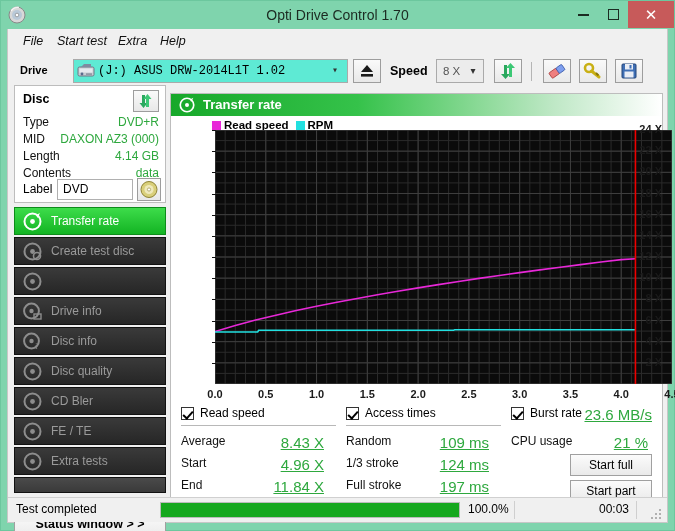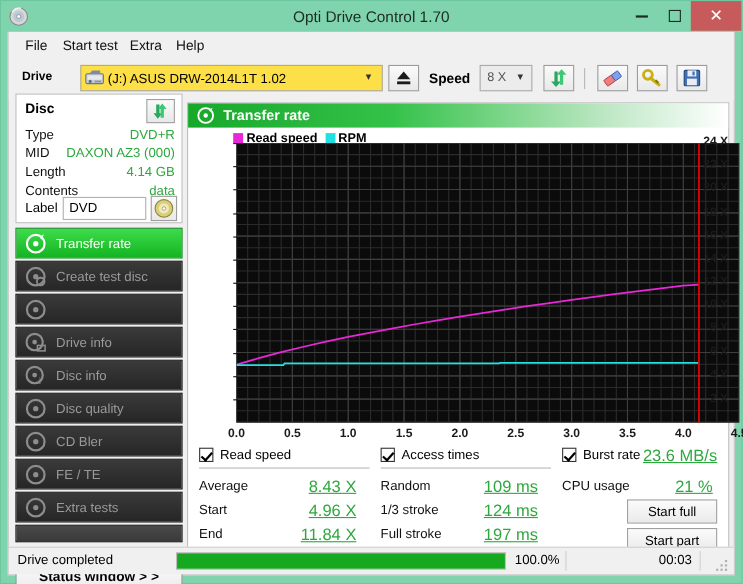--- a/index.html
+++ b/index.html
@@ -80,20 +80,21 @@
     background: #f0f0f0;
     border: 1px solid #c7c7c7;
     border-top: none;
   }
 
   
   #menubar {
     position: absolute; left: 0; top: 0;
     width: 659px; height: 24px;
     background: #f0f0f0;
+    font-style: italic;
   }
   .menuitem {
     position: absolute; top: 0;
     height: 24px; line-height: 24px;
     font-size: 12.5px;
     padding: 0 7px;
     color: #111;
     cursor: default;
   }
 
@@ -103,22 +104,23 @@
     width: 659px; height: 38px;
     background: #f0f0f0;
   }
   #lbl-drive {
     position: absolute; left: 12px; top: 11px;
     font-weight: bold; font-size: 11px;
   }
   #drive-combo {
     position: absolute; left: 65px; top: 6px;
     width: 275px; height: 24px;
-    background: #fde047;
+    background: #5eead4;
     border: 1px solid #aaa;
+    font-family: Liberation Mono, monospace;
   }
   #drive-combo-icon {
     position: absolute; left: 3px; top: 3px;
     width: 18px; height: 17px;
   }
   #drive-combo-text {
     position: absolute; left: 24px; top: 0;
     height: 22px; line-height: 22px;
     font-size: 12px;
     white-space: nowrap;
@@ -842,21 +844,21 @@
             <span class="skey">CPU usage</span>
             <span class="sval" style="right:4px">21 %</span>
           </div>
           <div class="startbtn" style="top:48px; right:4px">Start full</div>
           <div class="startbtn" style="top:74px; right:4px">Start part</div>
         </div>
       </div>
     </div>
 
     <div id="statusbar">
-      <div id="status-text">Drive completed</div>
+      <div id="status-text">Test completed</div>
       <div id="progress-outer">
         <div id="progress-bar" style="width: 100%;"></div>
       </div>
       <div id="progress-pct">100.0%</div>
       <div id="status-sep1"></div>
       <div id="elapsed">00:03</div>
       <div id="status-sep2"></div>
       <div id="grip">
         <span class="grip-dot" style="left:8px;top:2px"></span>
         <span class="grip-dot" style="left:4px;top:6px"></span>

